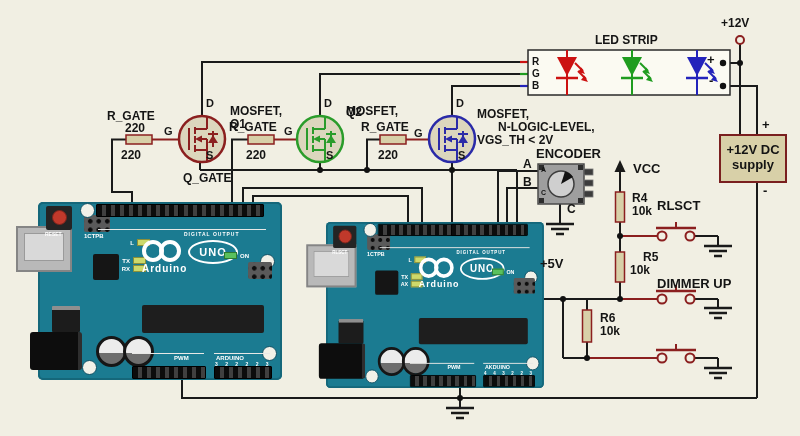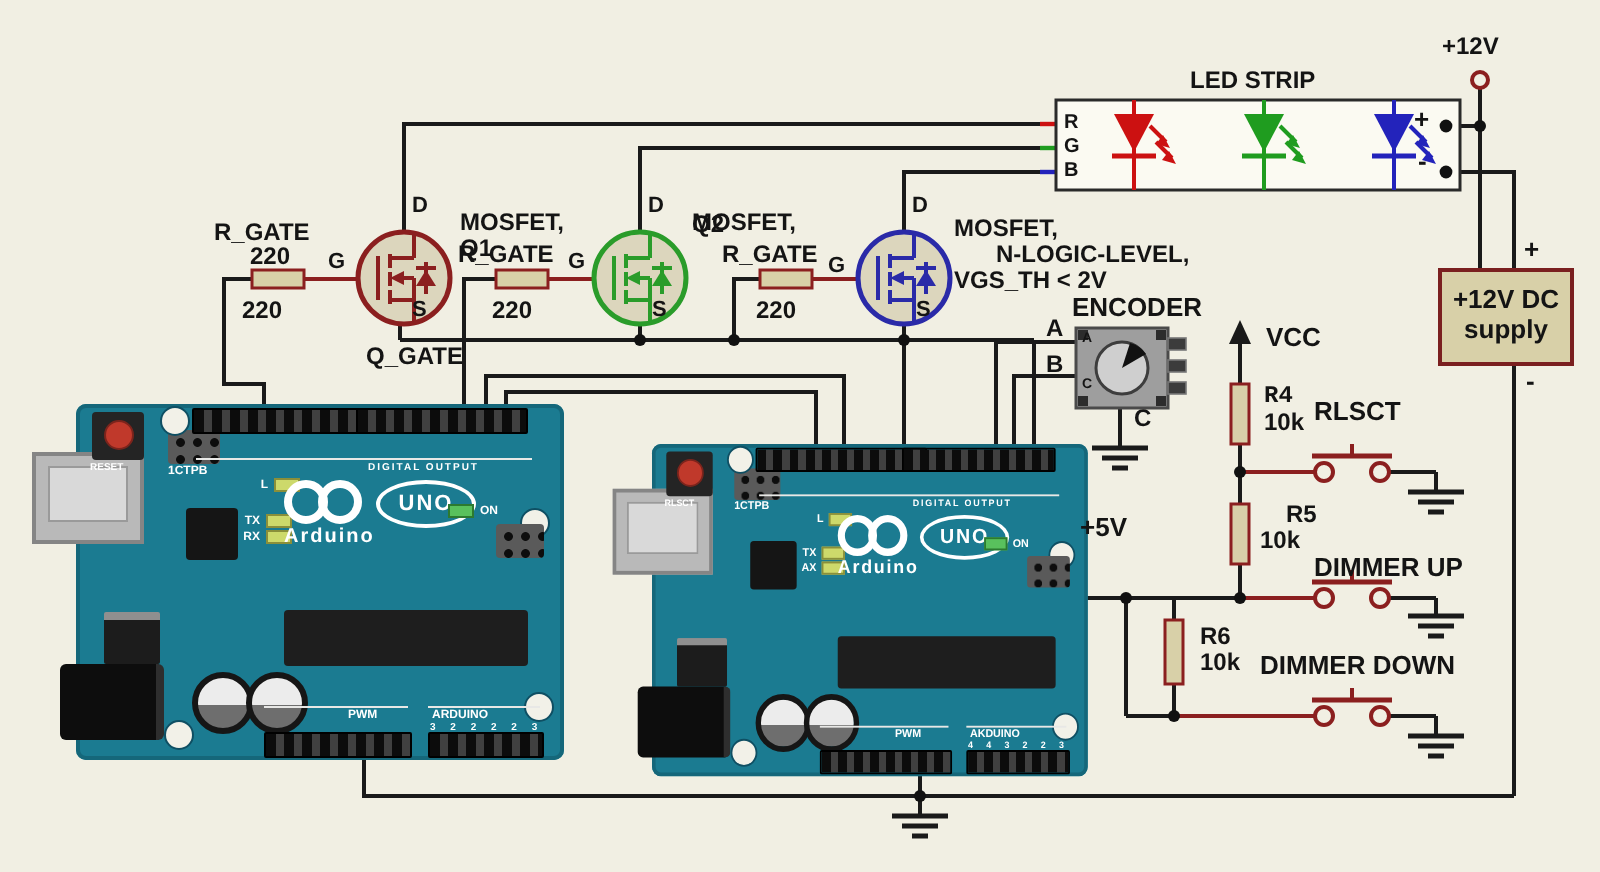--- a/index.html
+++ b/index.html
@@ -415,24 +415,23 @@
   <div class="lbl f12" style="left:183px;top:172px;">Q_GATE</div>
 
   <div class="lbl f13" style="left:536px;top:147px;">ENCODER</div>
   <div class="lbl f12" style="left:523px;top:158px;">A</div>
   <div class="lbl f12" style="left:523px;top:176px;">B</div>
   <div class="lbl f12" style="left:567px;top:203px;">C</div>
   <div class="lbl f7" style="left:541px;top:166px;">A</div>
   <div class="lbl f7" style="left:541px;top:189px;">C</div>
 
   <div class="lbl f13" style="left:633px;top:162px;">VCC</div>
-  <div class="lbl f12" style="left:632px;top:192px;font-family:Liberation Mono, monospace;">R4</div>
+  <div class="lbl f12" style="left:632px;top:192px;">R4</div>
   <div class="lbl f12" style="left:632px;top:205px;">10k</div>
   <div class="lbl f13" style="left:657px;top:199px;">RLSCT</div>
   <div class="lbl f13" style="left:540px;top:257px;text-align:right;">+5V</div>
   <div class="lbl f12" style="left:643px;top:251px;">R5</div>
   <div class="lbl f12" style="left:630px;top:264px;">10k</div>
   <div class="lbl f13" style="left:657px;top:277px;">DIMMER UP</div>
   <div class="lbl f12" style="left:600px;top:312px;">R6</div>
   <div class="lbl f12" style="left:600px;top:325px;">10k</div>
-  <div class="lbl f13" style="left:630px;top:326px;">DIMMER DOWN</div>
 
 </div>
 
 </body></html>

